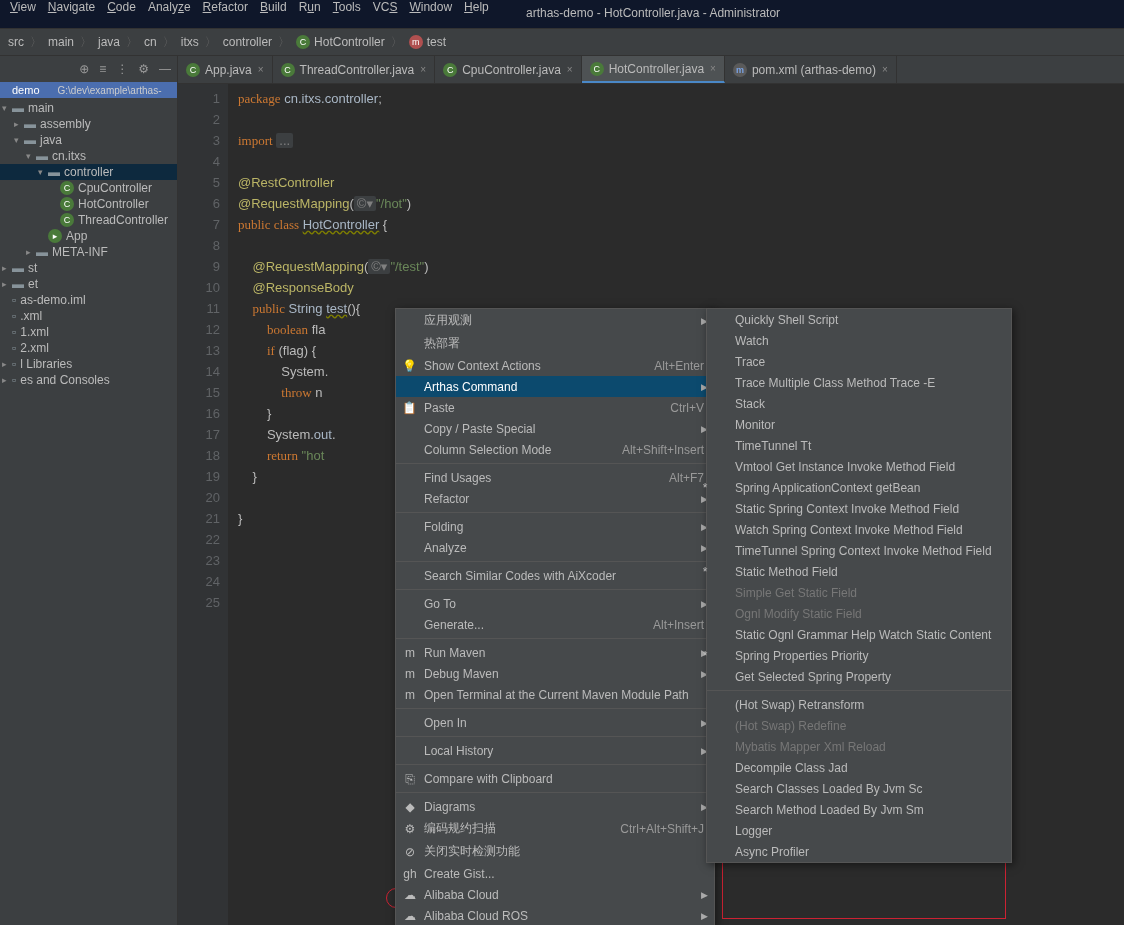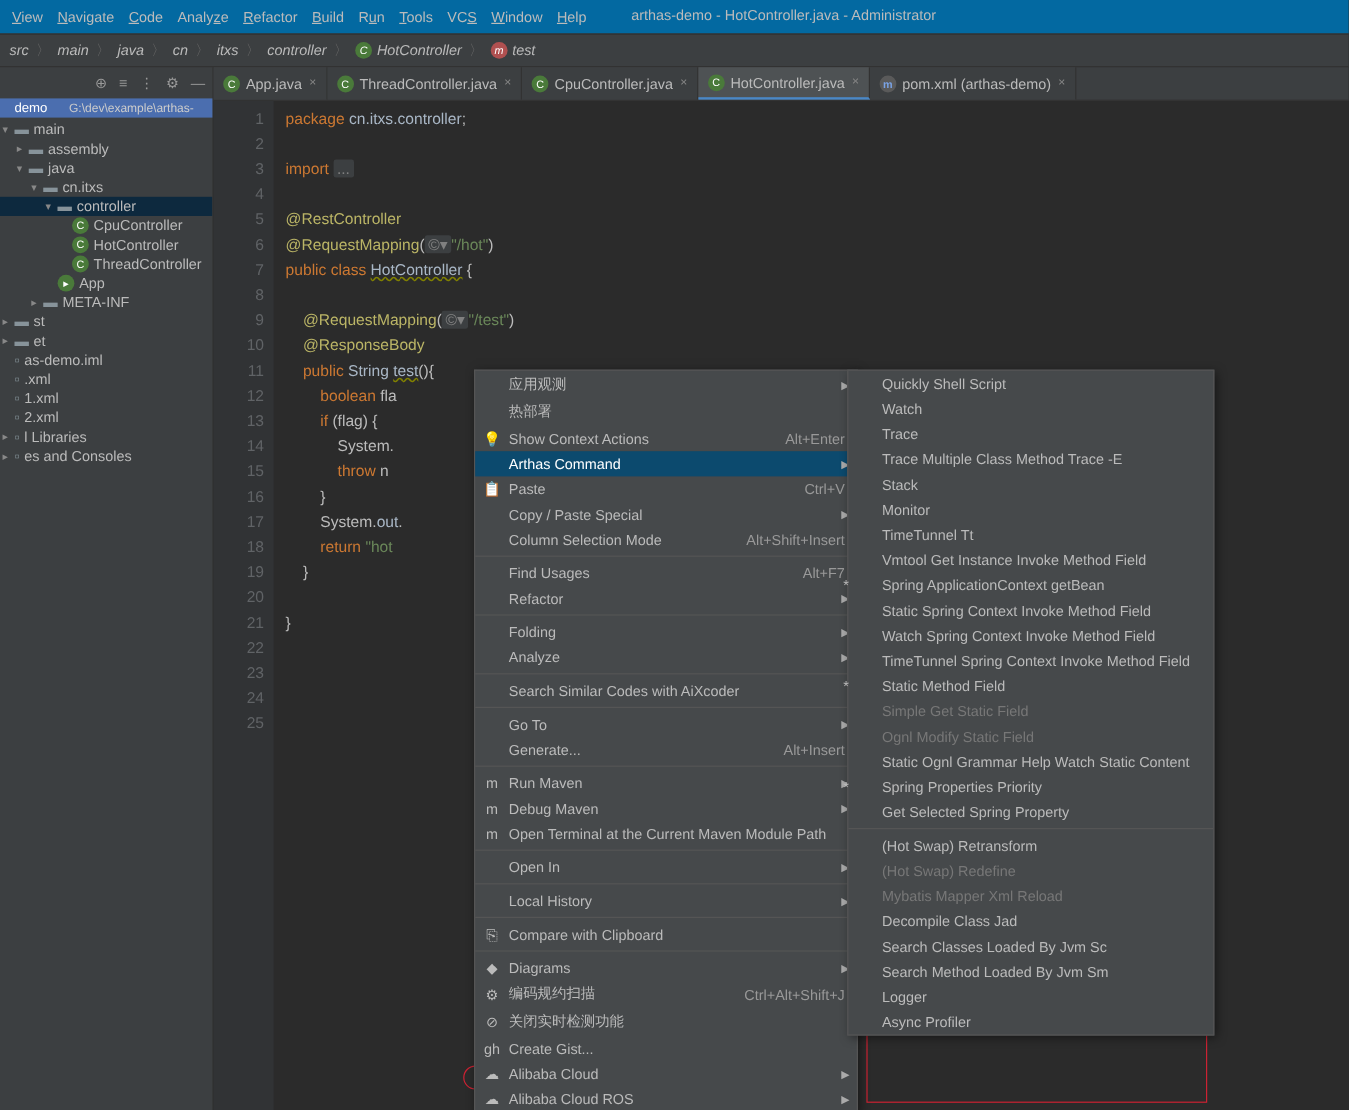--- a/index.html
+++ b/index.html
@@ -1,22 +1,22 @@
 <!DOCTYPE html>
 <html><head>
 <meta charset="utf-8">
 <style>
 * { margin:0; padding:0; box-sizing:border-box; font-family:"Segoe UI",Arial,sans-serif; }
 body { background:#2b2b2b; color:#bbb; font-size:12px; overflow:hidden; width:1124px; height:925px; position:relative; }
-.menubar { height:28px; background:#0369a1; display:flex; align-items:center; padding:0 4px; }
+.menubar { height:28px; background:#0f172a; display:flex; align-items:flex-start; padding:0 4px; }
 .menubar span { padding:0 6px; color:#bbb; cursor:pointer; }
 .menubar span u { text-decoration:underline; }
 .titlebar-title { position:absolute; left:520px; top:6px; color:#888; }
 .breadcrumb { height:28px; background:#3c3f41; display:flex; align-items:center; padding:0 4px; border-top:1px solid #323232; border-bottom:1px solid #323232; }
-.crumb { display:flex; align-items:center; padding:0 4px; color:#bbb;font-style:italic; }
+.crumb { display:flex; align-items:center; padding:0 4px; color:#bbb; }
 .chev { color:#666; margin:0 2px; }
 .crumb-icon { width:14px; height:14px; border-radius:50%; display:inline-flex; align-items:center; justify-content:center; font-size:9px; margin-right:4px; }
 .ic-c { background:#4a7a3a; color:#fff; }
 .ic-m { background:#b05050; color:#fff; }
 .main { display:flex; height:calc(100% - 56px); }
 .sidebar { width:178px; background:#3c3f41; border-right:1px solid #323232; display:flex; flex-direction:column; }
 .toolbar-row { height:26px; display:flex; align-items:center; justify-content:flex-end; padding:0 6px; gap:10px; color:#999; }
 .toolbar-row span { cursor:pointer; }
 .proj-title { background:#4b6eaf; color:#fff; padding:2px 12px; font-size:11px; display:flex; align-items:center; }
 .proj-title .path { color:#ccc; margin-left:18px; font-size:10px; }
@@ -33,21 +33,21 @@
 .tabs { height:28px; background:#3c3f41; display:flex; align-items:stretch; border-bottom:1px solid #323232; }
 .tab { display:flex; align-items:center; padding:0 8px; border-right:1px solid #323232; cursor:pointer; background:#3c3f41; }
 .tab.active { background:#4e5254; border-bottom:2px solid #4a88c7; }
 .tab-icon { width:14px; height:14px; border-radius:50%; margin-right:5px; display:inline-flex; align-items:center; justify-content:center; font-size:9px; }
 .tab-close { margin-left:6px; color:#888; font-size:10px; }
 .ic-maven { background:#5a5a5a; color:#7aa3e5; font-weight:bold; }
 .editor { flex:1; display:flex; font-family:"Consolas","Monaco",monospace; font-size:13px; position:relative; }
 .gutter { width:50px; background:#313335; text-align:right; padding:4px 8px 0 0; color:#606366; line-height:21px; position:relative; }
 .gutter .ln { height:21px; }
 .code { flex:1; padding:4px 0 0 10px; line-height:21px; white-space:pre; }
-.kw { color:#cc7832; }
+.kw { color:#cc7832;font-family:Liberation Serif, serif; }
 .ann { color:#bbb566; }
 .str { color:#6a8759; }
 .cls { color:#a9b7c6; }
 .warn { color:#a9b7c6; text-decoration:underline wavy #808000; }
 .fold { background:#3c3f41; padding:0 3px; border-radius:2px; color:#808080; }
 .ctx-menu { position:absolute; background:#46494b; border:1px solid #555; box-shadow:2px 2px 8px rgba(0,0,0,0.5); font-size:12px; z-index:100; }
 .ctx-item { display:flex; align-items:center; padding:3px 10px 3px 28px; cursor:pointer; position:relative; min-height:21px; }
 .ctx-item.highlighted { background:#0c4a6e; color:#fff; }
 .ctx-item .icon { position:absolute; left:6px; width:16px; text-align:center; }
 .ctx-item .shortcut { margin-left:auto; padding-left:20px; color:#999; }

